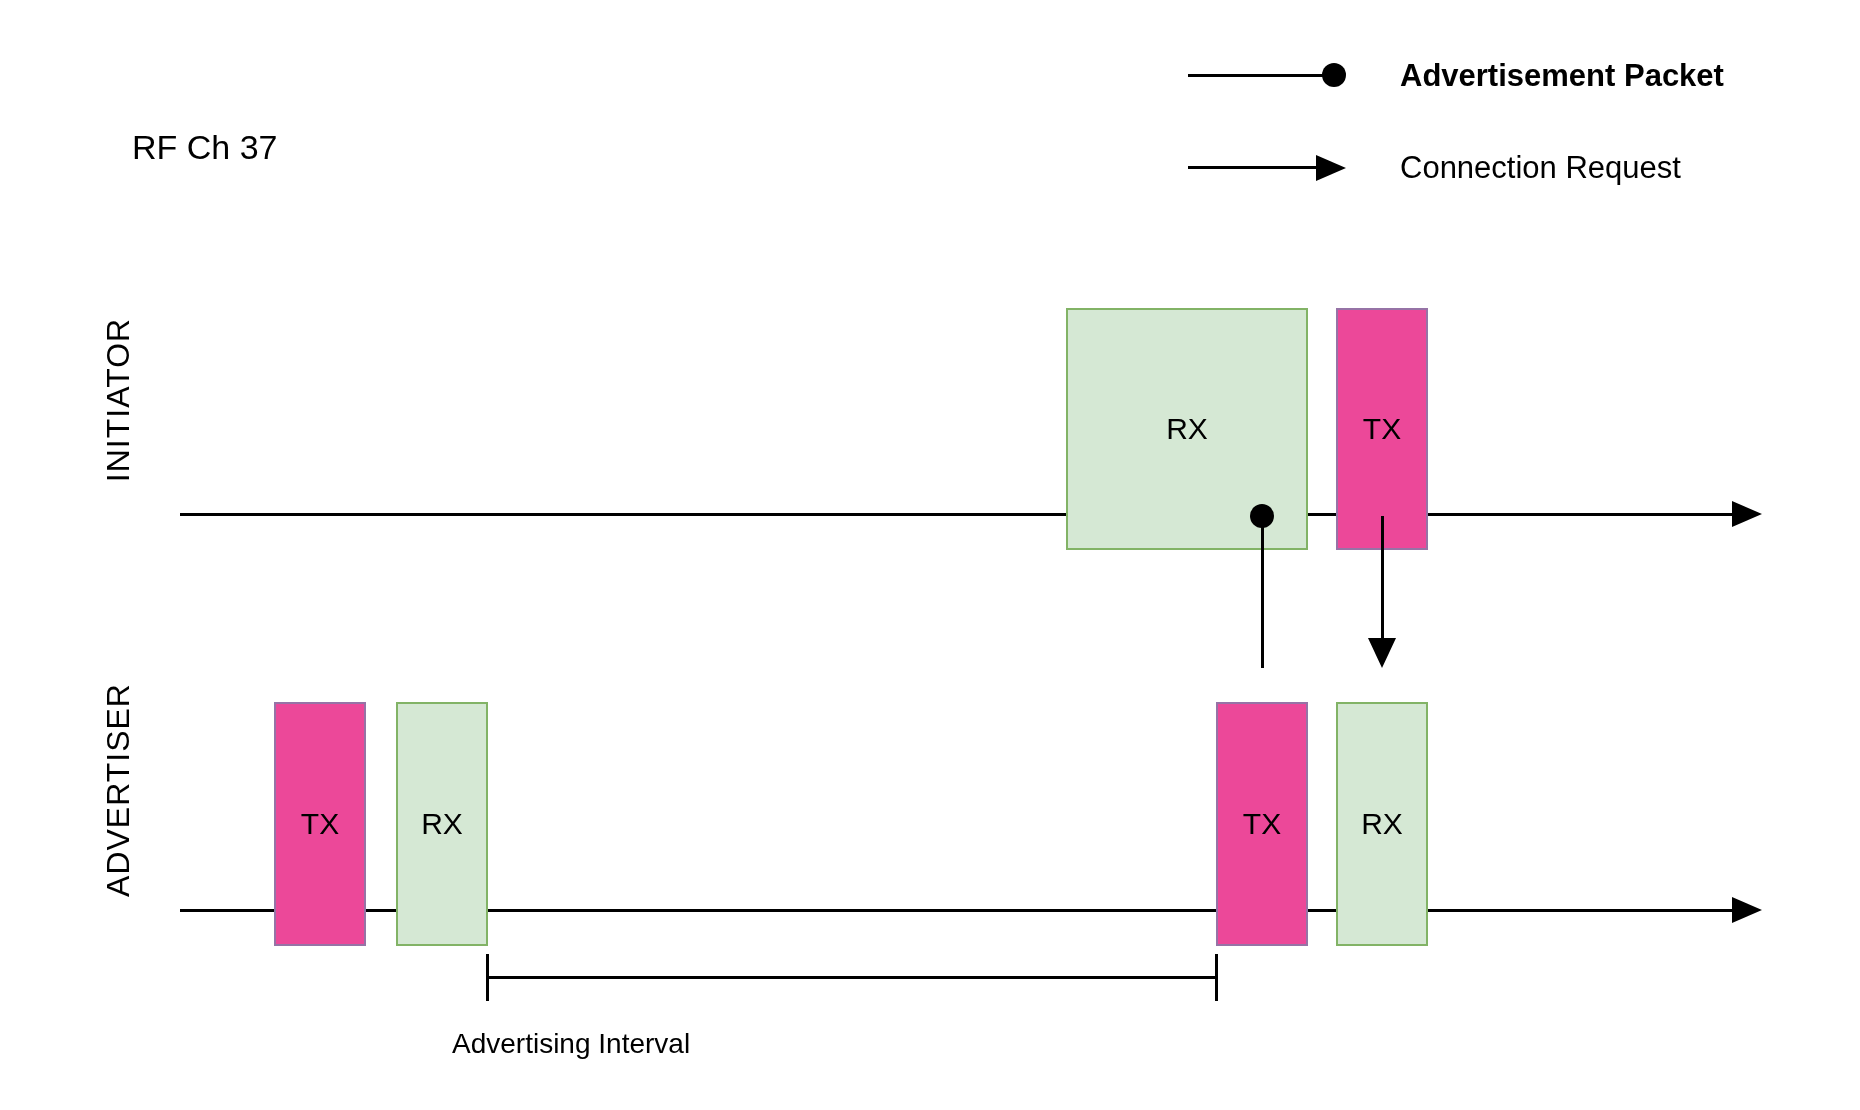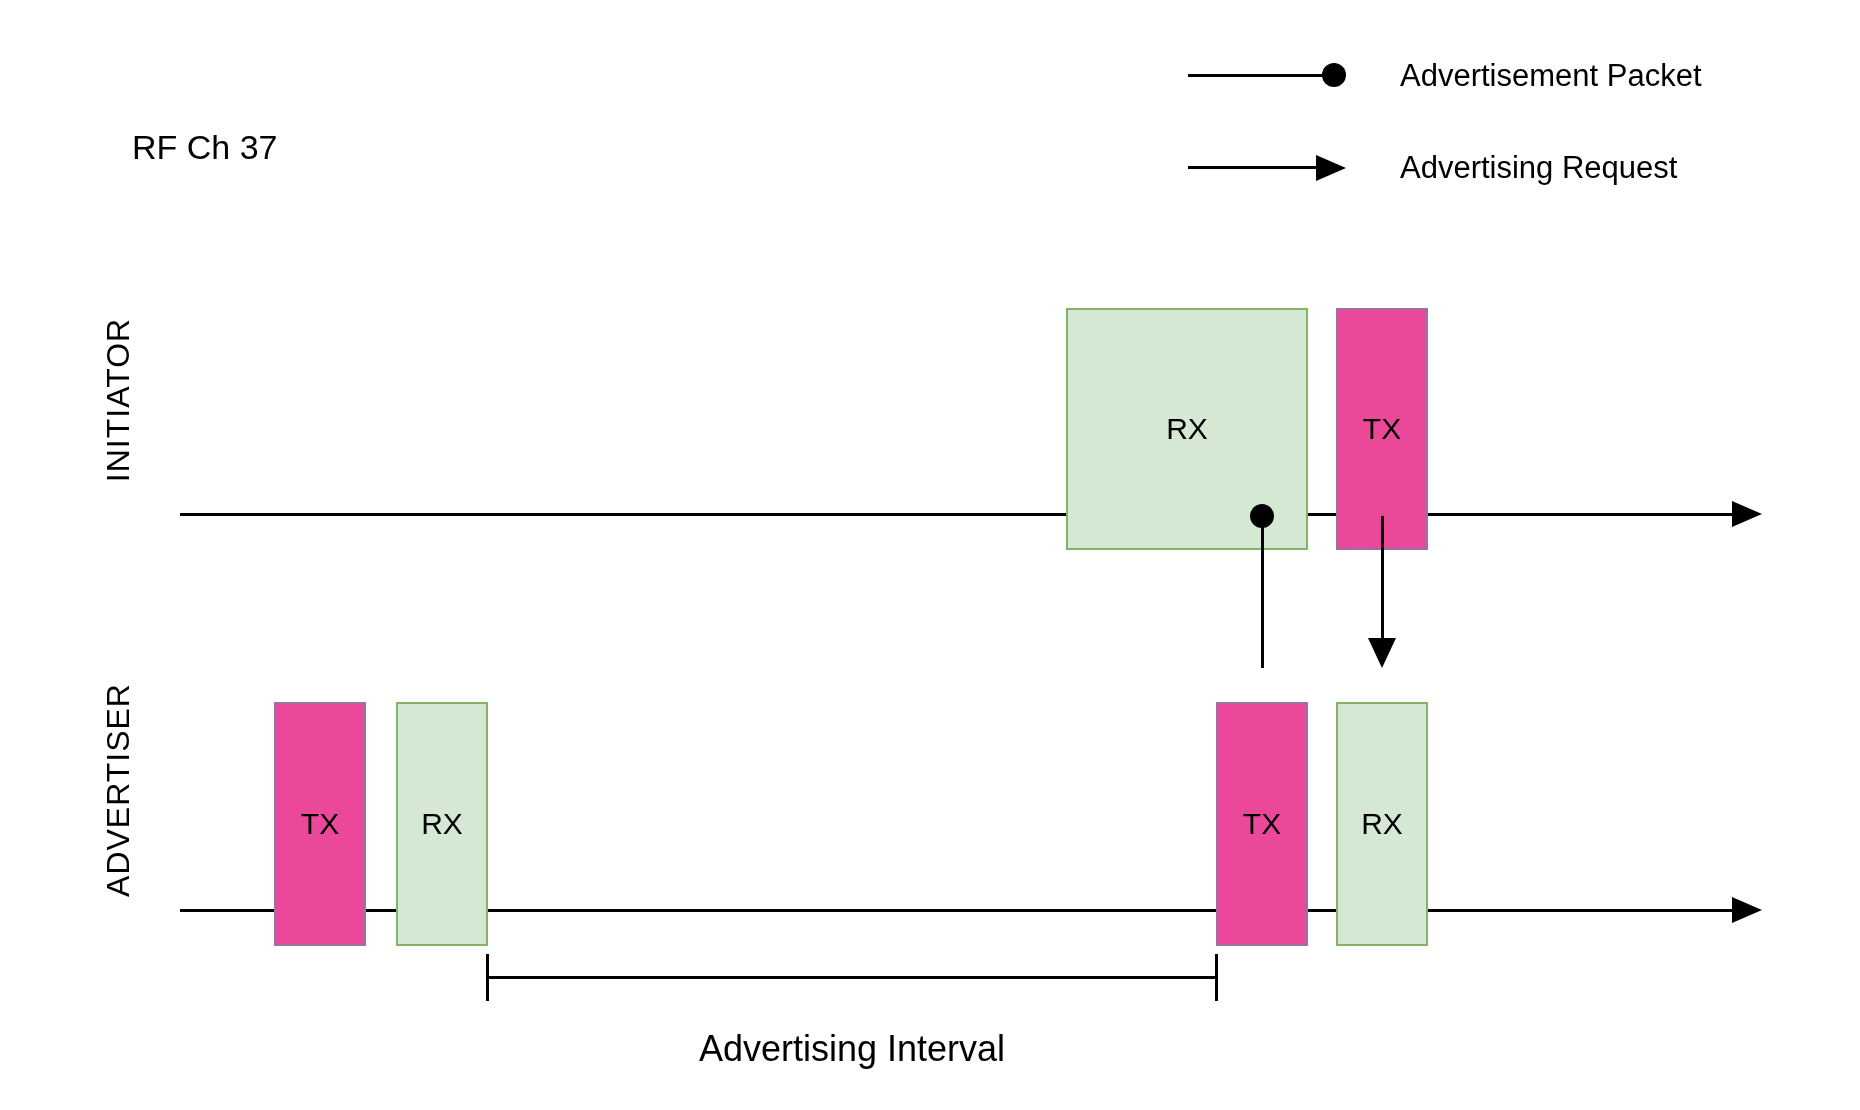--- a/index.html
+++ b/index.html
@@ -67,38 +67,37 @@
   .block.rx {
     background: #d5e8d4;
     border-color: #82b366;
   }
   .block.tx {
     background: #ec4899;
     border-color: #9673a6;
   }
   .interval-label {
     position: absolute;
-    font-size: 36px;
-    text-align: center;
+    font-size: 28px;
   }
 </style>
 </head>
 <body>
 
 <div class="diagram">
 
   <div class="title" style="left:132px; top:128px;">RF Ch 37</div>
 
   <div class="hline" style="left:1188px; top:74px; width:150px;"></div>
   <div class="dot" style="left:1322px; top:63px;"></div>
-  <div class="legend-label" style="left:1400px; top:58px;">Advertisement Packet</div>
+  <div class="legend-label" style="left:1400px; top:58px;font-weight:bold;">Advertisement Packet</div>
 
   <div class="hline" style="left:1188px; top:166px; width:132px;"></div>
   <div class="arrow-right" style="left:1316px; top:155px;"></div>
-  <div class="legend-label" style="left:1400px; top:150px;">Advertising Request</div>
+  <div class="legend-label" style="left:1400px; top:150px;">Connection Request</div>
 
   <div class="lane-label" style="left:118px; top:400px;">INITIATOR</div>
   <div class="lane-label" style="left:118px; top:790px;">ADVERTISER</div>
 
   <div class="hline" style="left:180px; top:513px; width:1556px;"></div>
   <div class="arrow-right" style="left:1732px; top:501px;"></div>
 
   <div class="hline" style="left:180px; top:909px; width:1556px;"></div>
   <div class="arrow-right" style="left:1732px; top:897px;"></div>
 

